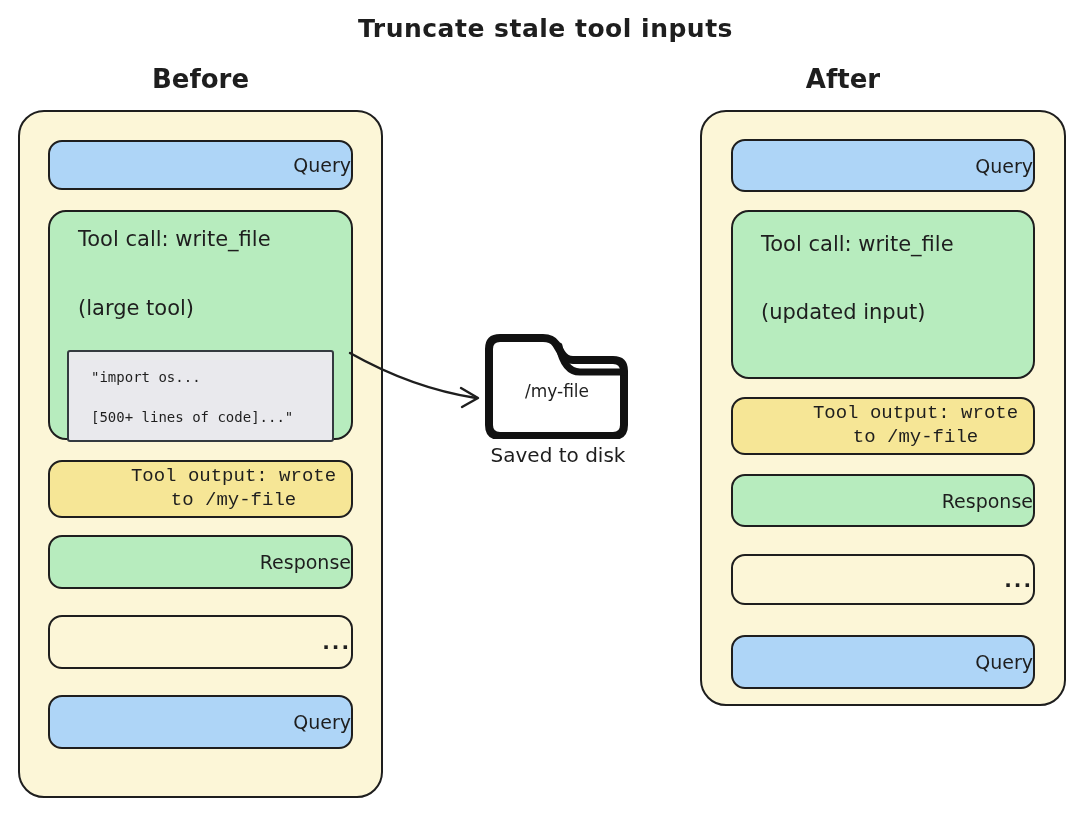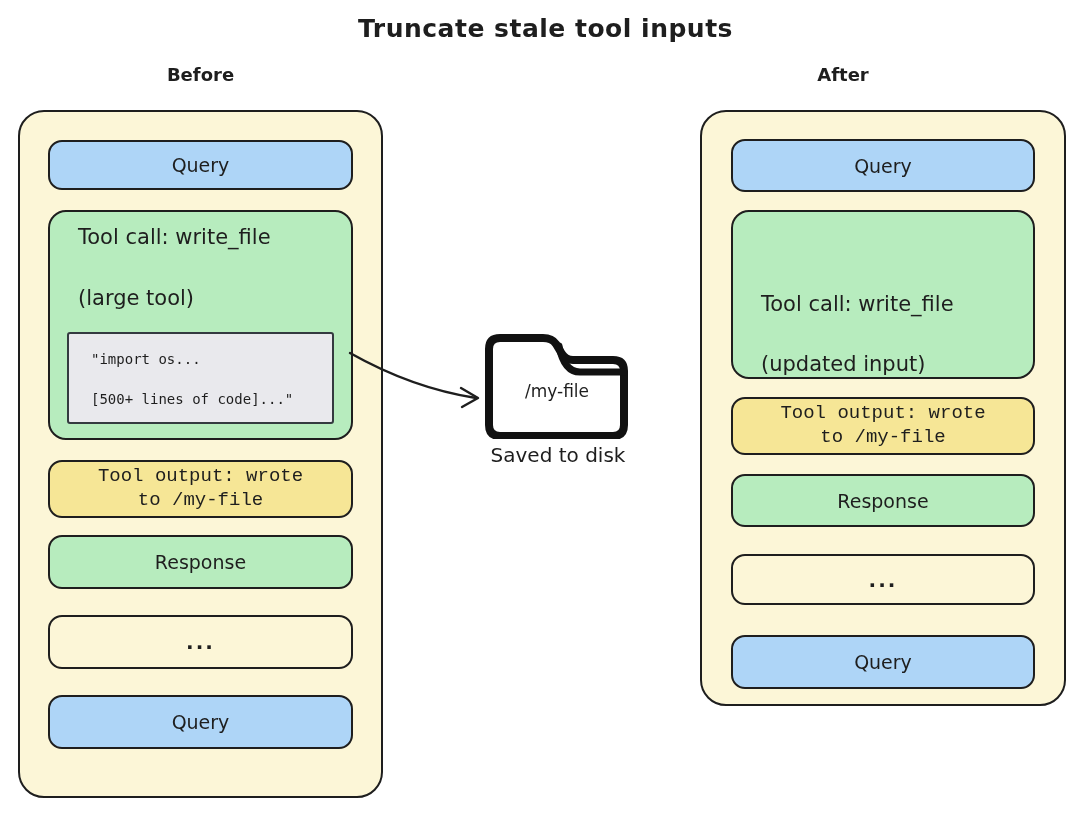--- a/index.html
+++ b/index.html
@@ -13,45 +13,45 @@
   html,body{margin:0;padding:0;background:#ffffff;}
   .canvas{
     position:relative;width:1091px;height:814px;background:#ffffff;
     font-family:"DejaVu Sans",sans-serif;color:var(--stroke);overflow:hidden;
   }
   .title{
     position:absolute;left:0;top:14px;width:1091px;text-align:center;
     font-size:25px;font-weight:600;letter-spacing:.5px;
   }
   .col-heading{
-    position:absolute;top:64px;text-align:center;font-size:18px;font-weight:600;
+    position:absolute;top:64px;text-align:center;font-size:26px;font-weight:600;
   }
   .heading-before{left:18px;width:365px;}
   .heading-after{left:660px;width:366px;}
   .panel{
     position:absolute;background:var(--panel-fill);
     border:2.5px solid var(--stroke);border-radius:26px;
     box-sizing:border-box;display:flex;flex-direction:column;
   }
   .panel-before{left:18px;top:110px;width:365px;height:688px;padding:28px 28px 0 28px;}
   .panel-after{left:700px;top:110px;width:366px;height:596px;padding:27px 29px 0 29px;}
   .box{
     box-sizing:border-box;border:2.3px solid var(--stroke);border-radius:14px;
-    display:flex;align-items:center;justify-content:center;text-align:center;
+    display:flex;align-items:center;justify-content:flex-end;text-align:center;
     font-size:19px;flex-shrink:0;
   }
   .blue{background:var(--blue-fill);}
   .green{background:var(--green-fill);}
   .yellow{background:var(--yellow-fill);line-height:1.25;font-family:Liberation Mono, monospace;}
   .plain{background:var(--panel-fill);}
   .yellow .wrap{max-width:235px;display:inline-block;}
   .ellipsis-text{font-weight:700;font-size:20px;letter-spacing:2px;}
   .tool-call{
-    flex-direction:column;align-items:stretch;justify-content:flex-end;
-    text-align:left;border-radius:18px;
+    flex-direction:column;align-items:stretch;justify-content:flex-start;
+    text-align:left;border-radius:18px;gap:8px;
   }
   .tc-before{height:230px;margin-bottom:20px;padding:14px 17px 14px 17px;}
   .tc-after{height:169px;margin-bottom:18px;padding:19px 17px 0 17px;}
   .tool-line{font-size:21px;line-height:26px;padding-left:11px;}
   .tc-before .tool-line.l2{margin-top:35px;}
   .tc-after  .tool-line.l2{margin-top:34px;}
   .code-box{
     margin-top:21px;background:var(--gray-fill);border:2px solid #343a40;border-radius:3px;
     font-family:"DejaVu Sans Mono",monospace;font-size:14px;
     padding:15px 0 13px 22px;height:92px;box-sizing:border-box;

